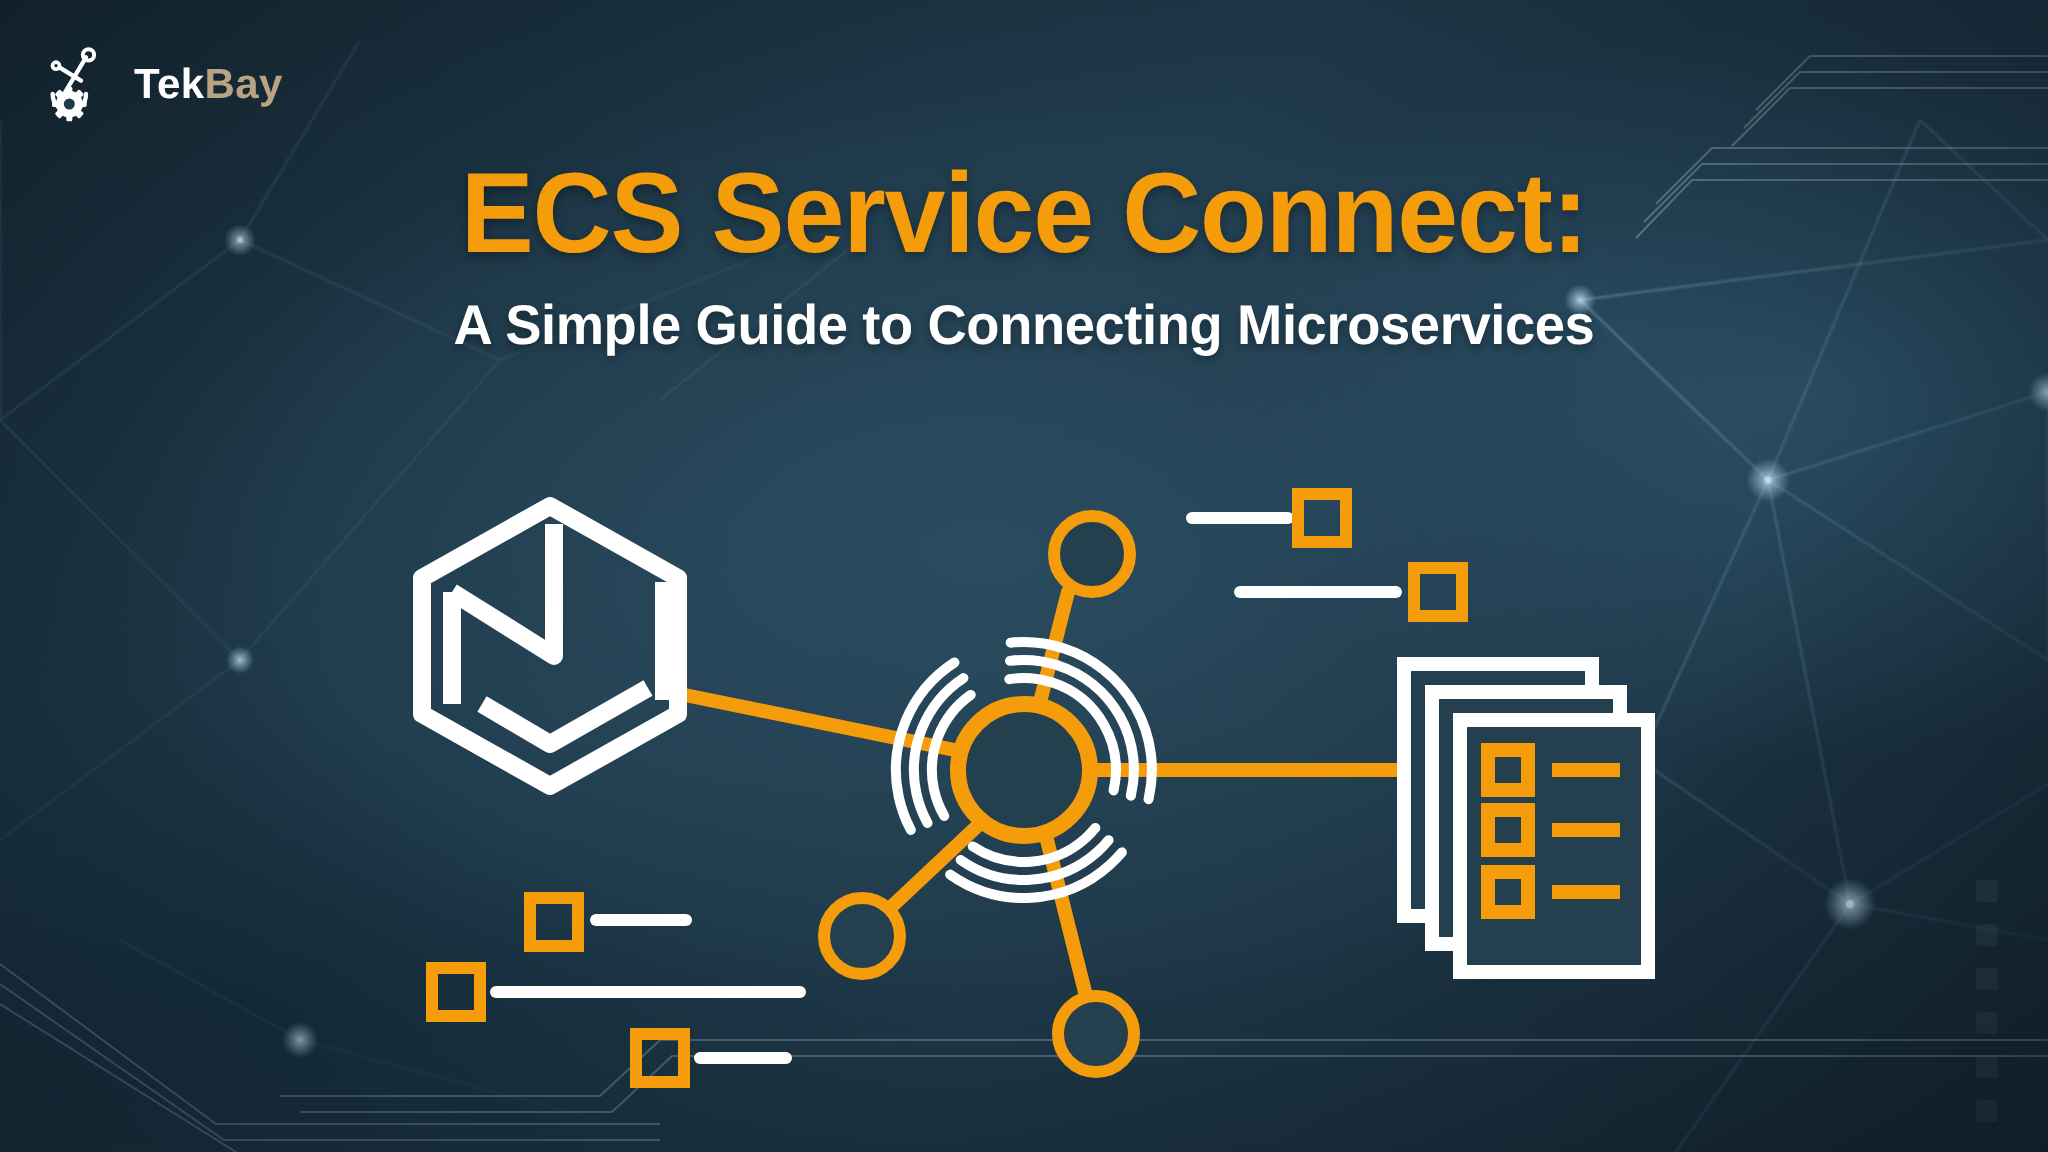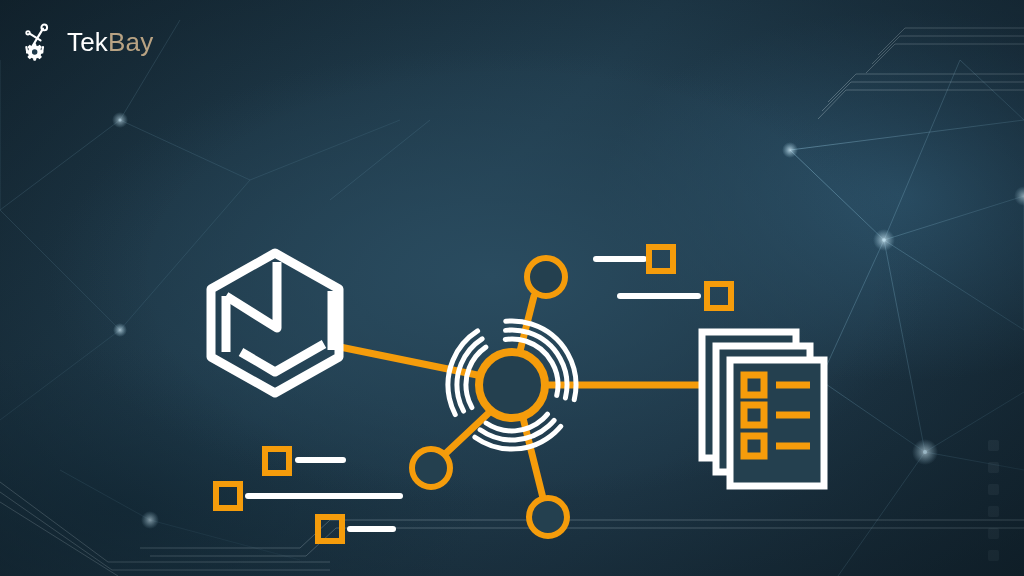--- a/index.html
+++ b/index.html
@@ -34,22 +34,22 @@
   
   .logo {
     position: absolute;
     left: 18px; top: 22px;
     display: flex;
     align-items: center;
     gap: 9px;
   }
   .logo-mark { width: 40px; height: 40px; display:block; }
   .logo-text {
-    font-size: 26px;
-    font-weight: normal;
+    font-size: 21px;
+    font-weight: bold;
     letter-spacing: .2px;
     line-height: 1;
     white-space: nowrap;
   }
   .logo-text .tek { color: #ffffff; }
   .logo-text .bay { color: #b9a383; }
 
   
   .title-block {
     position: absolute;
@@ -178,20 +178,24 @@
         <rect x="23.6" y="28" width="4.4" height="4.4" rx="1" transform="rotate(45 25.8 30.2)"></rect>
         <rect x="12" y="39.6" width="4.4" height="4.4" rx="1" transform="rotate(45 14.2 41.8)"></rect>
       </g>
       <circle cx="20" cy="36" r="3.3" fill="#1f3a4b"></circle>
     </svg>
     <div class="logo-text">
       <span class="tek">Tek</span><span class="bay">Bay</span>
     </div>
   </div>
 
+  <div class="title-block">
+    <h1 class="title">ECS Service Connect:</h1>
+    <p class="subtitle">A Simple Guide to Connecting Microservices</p>
+  </div>
 
   <svg class="art" viewBox="0 0 1024 576">
     <g stroke="#F59C0B" fill="none" stroke-width="7" stroke-linecap="round">
       <line x1="340" y1="347" x2="492" y2="378"></line>
       <line x1="540" y1="385" x2="700" y2="385"></line>
       <line x1="534" y1="296" x2="519" y2="355"></line>
       <line x1="494" y1="408" x2="444" y2="455"></line>
       <line x1="522" y1="414" x2="543" y2="498"></line>
     </g>
 

